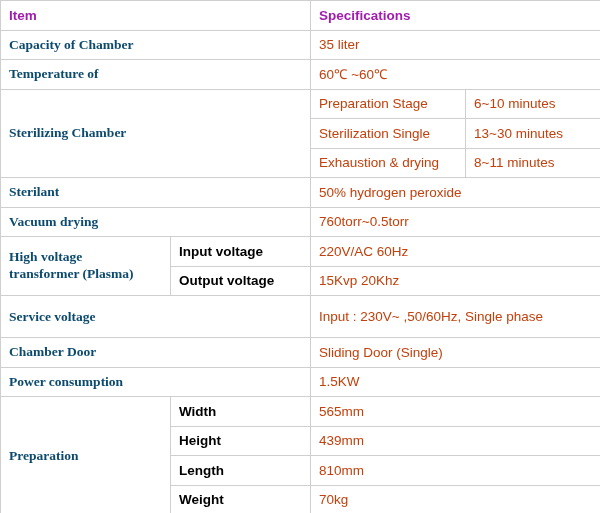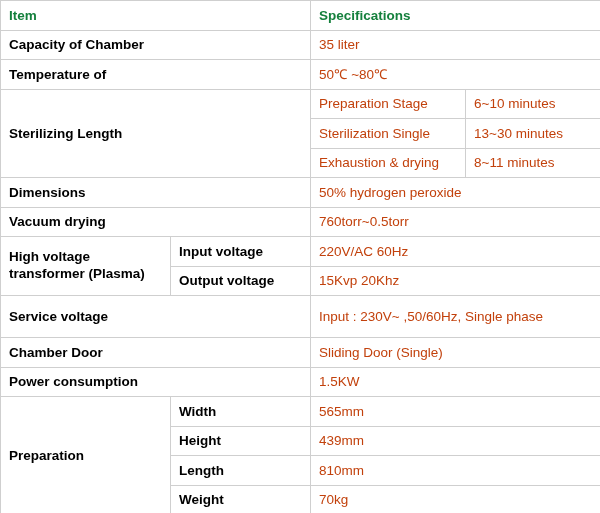--- a/index.html
+++ b/index.html
@@ -23,27 +23,28 @@
     padding: 0 8px;
     font-size: 13.5px;
     vertical-align: middle;
     overflow: hidden;
     white-space: nowrap;
   }
   #spec-table tr {
     height: 29.5px;
   }
   .hdr {
-    color: #15803d;
+    color: #a21caf;
     font-weight: bold;
     font-size: 13.5px;
   }
   .lbl {
     font-weight: bold;
-    color: #000000;
+    color: #0c4a6e;
+    font-family: Liberation Serif, serif;
   }
   .val {
     color: #c2410c;
   }
   .sub {
     font-weight: bold;
     color: #000000;
     margin-top: 36px;
   }
   td.nowrapwrap {
@@ -67,39 +68,39 @@
       <td class="hdr" colspan="2">Specifications</td>
     </tr>
 
     <tr>
       <td class="lbl" colspan="2">Capacity of Chamber</td>
       <td class="val" colspan="2">35 liter</td>
     </tr>
 
     <tr>
       <td class="lbl" colspan="2">Temperature of</td>
-      <td class="val" colspan="2">50℃ ~80℃</td>
+      <td class="val" colspan="2">60℃ ~60℃</td>
     </tr>
 
     <tr>
-      <td class="lbl" colspan="2" rowspan="3">Sterilizing Length</td>
+      <td class="lbl" colspan="2" rowspan="3">Sterilizing Chamber</td>
       <td class="val">Preparation Stage</td>
       <td class="val">6~10 minutes</td>
     </tr>
     <tr>
       <td class="val">Sterilization Single</td>
       <td class="val">13~30 minutes</td>
     </tr>
     <tr>
       <td class="val">Exhaustion &amp; drying</td>
       <td class="val">8~11 minutes</td>
     </tr>
 
     <tr>
-      <td class="lbl" colspan="2">Dimensions</td>
+      <td class="lbl" colspan="2">Sterilant</td>
       <td class="val" colspan="2">50% hydrogen peroxide</td>
     </tr>
 
     <tr>
       <td class="lbl" colspan="2">Vacuum drying</td>
       <td class="val" colspan="2">760torr~0.5torr</td>
     </tr>
 
     <tr>
       <td class="lbl nowrapwrap" rowspan="2"><span>High voltage</span><br><span>transformer (Plasma)</span></td>

